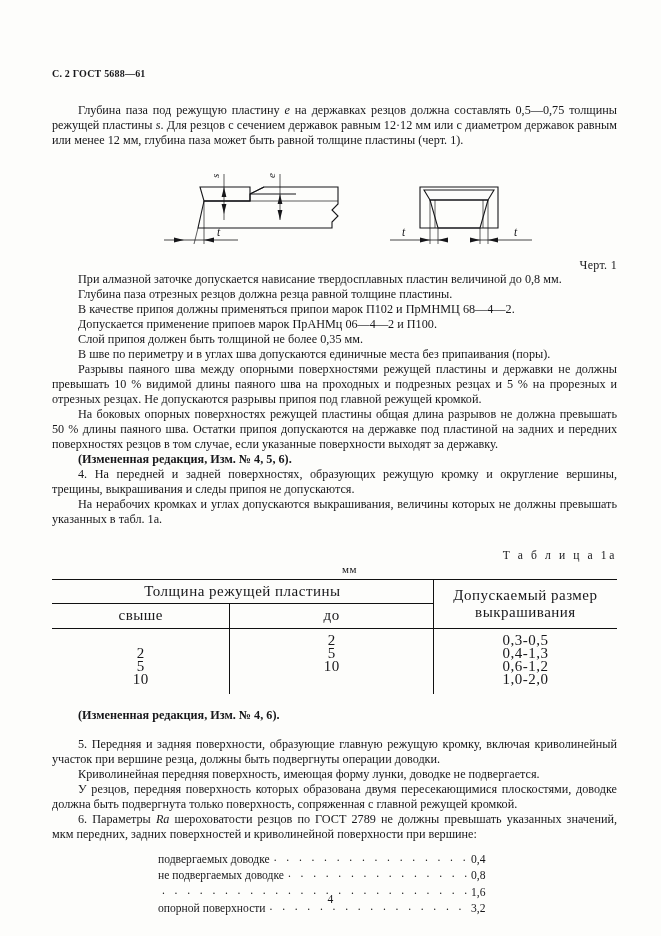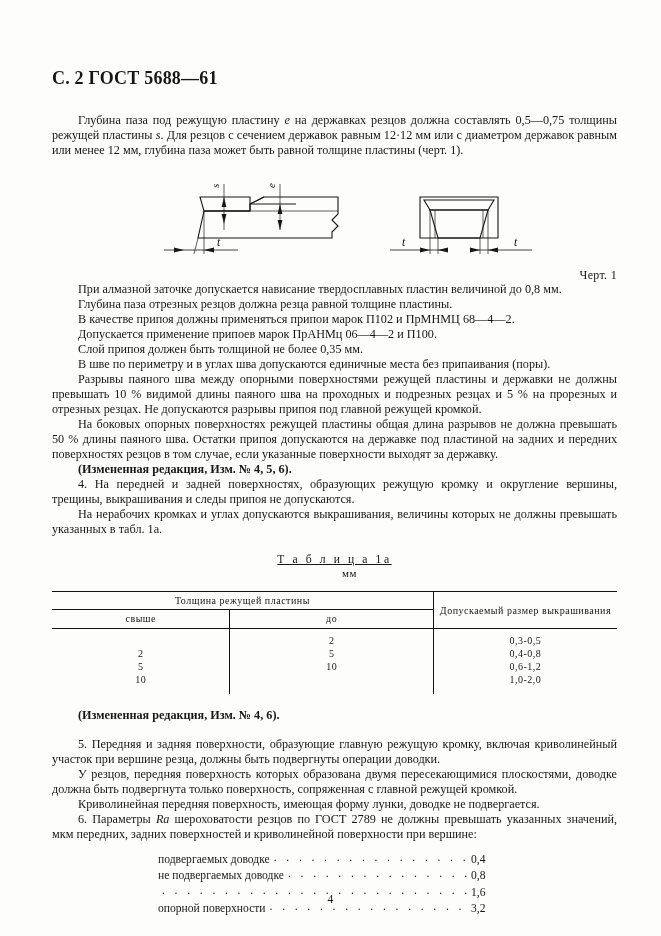--- a/index.html
+++ b/index.html
@@ -23,21 +23,21 @@
   .content {
     position: absolute;
     left: 52px;
     top: 68px;
     width: 565px;
   }
 
   
   .page-header {
     font-weight: bold;
-    font-size: 18px;
+    font-size: 10px;
     letter-spacing: 0.2px;
     margin: 0 0 24px 0;
   }
 
   
   p.body-par {
     margin: 0;
     font-size: 12.2px;
     line-height: 15px;
     text-align: justify;
@@ -56,37 +56,36 @@
   }
   .figure-caption {
     text-align: right;
     font-size: 12px;
     margin-top: 2px;
     letter-spacing: 0.3px;
   }
 
   
   .table-label {
-    text-align: center;
+    text-align: right;
     font-size: 11.6px;
     letter-spacing: 2.6px;
-    margin: 16px 0 1px 0;
-    text-decoration: underline;
+    margin: 22px 0 1px 0;
   }
   .unit-label {
     text-align: center;
     font-size: 11px;
     letter-spacing: 0.6px;
-    margin: 0 0 12px 0;
+    margin: 0 0 4px 0;
     padding-left: 30px;
   }
   table.gost {
     width: 100%;
     border-collapse: collapse;
-    font-size: 10px;
+    font-size: 15px;
   }
   table.gost td, table.gost th {
     border: 0;
     font-weight: normal;
     padding: 2px 4px;
     letter-spacing: 0.5px;
   }
   .th-span {
     text-align: center;
     border-top: 1.6px solid #111 !important;
@@ -280,38 +279,38 @@
             <span class="stack">
               <span>2</span>
               <span>5</span>
               <span>10</span>
               <span class="spacer-line">10</span>
             </span>
           </td>
           <td class="cell-num divider">
             <span class="stack">
               <span>0,3-0,5</span>
-              <span>0,4-0,8</span>
+              <span>0,4-1,3</span>
               <span>0,6-1,2</span>
               <span>1,0-2,0</span>
             </span>
           </td>
         </tr>
       </tbody>
     </table>
 
     <div class="gap-m"></div>
 
     <p class="body-par bold">(Измененная редакция, Изм. № 4, 6).</p>
 
     <div class="gap-m"></div>
 
     <p class="body-par">5. Передняя и задняя поверхности, образующие главную режущую кромку, включая криволинейный участок при вершине резца, должны быть подвергнуты операции доводки.</p>
+    <p class="body-par">Криволинейная передняя поверхность, имеющая форму лунки, доводке не подвергается.</p>
     <p class="body-par">У резцов, передняя поверхность которых образована двумя пересекающимися плоскостями, доводке должна быть подвергнута только поверхность, сопряженная с главной режущей кромкой.</p>
-    <p class="body-par">Криволинейная передняя поверхность, имеющая форму лунки, доводке не подвергается.</p>
     <p class="body-par"><span>6. Параметры </span><span class="ital">Ra</span><span> шероховатости резцов по ГОСТ 2789 не должны превышать указанных значений, мкм передних, задних поверхностей и криволинейной поверхности при вершине:</span></p>
 
     <div class="leader-list">
       <div class="leader-row">
         <span class="lbl">подвергаемых доводке</span>
         <span class="dots">. . . . . . . . . . . . . . . . . . . . . . . . . . . . . . . . . . . . . . . . . . . . . . .</span>
         <span class="val">0,4</span>
       </div>
       <div class="leader-row">
         <span class="lbl">не подвергаемых доводке</span>

